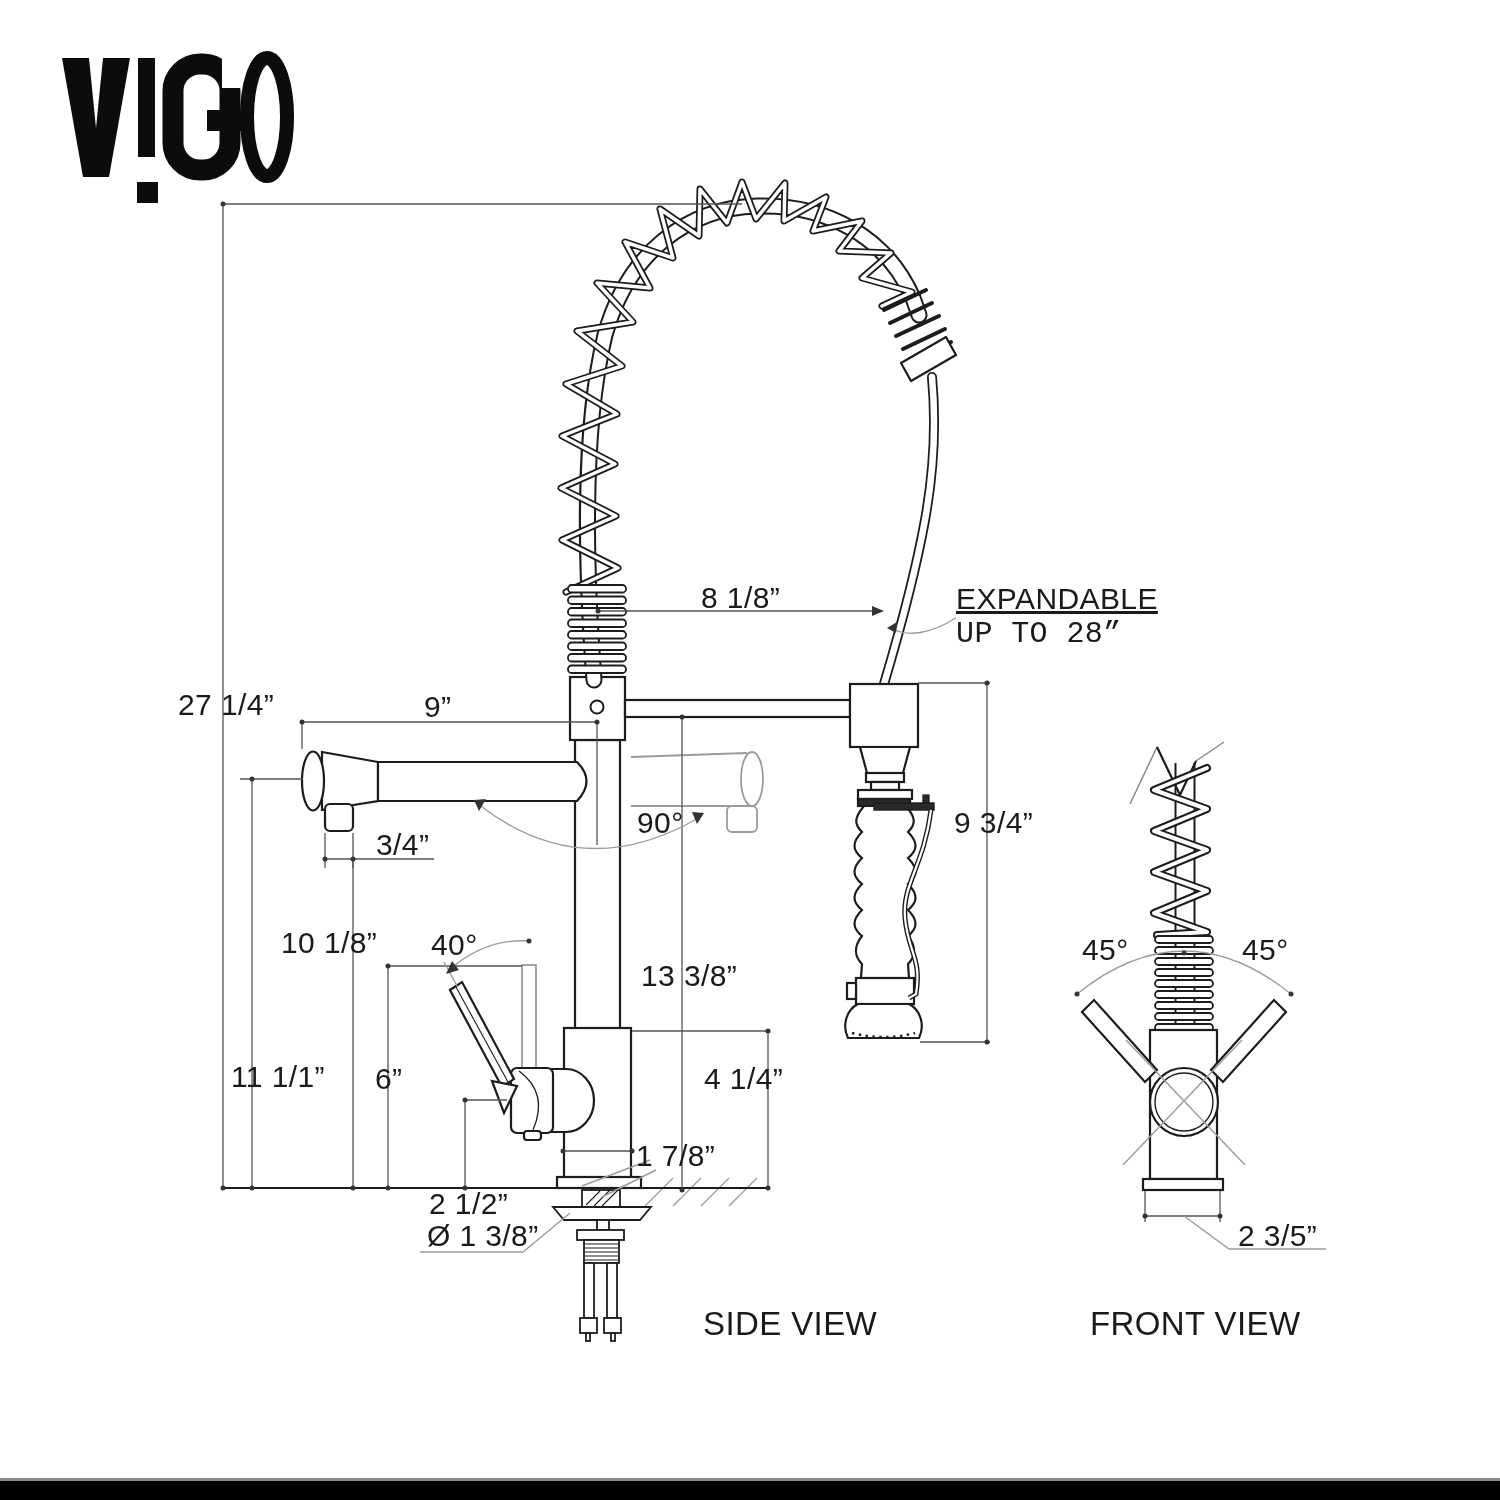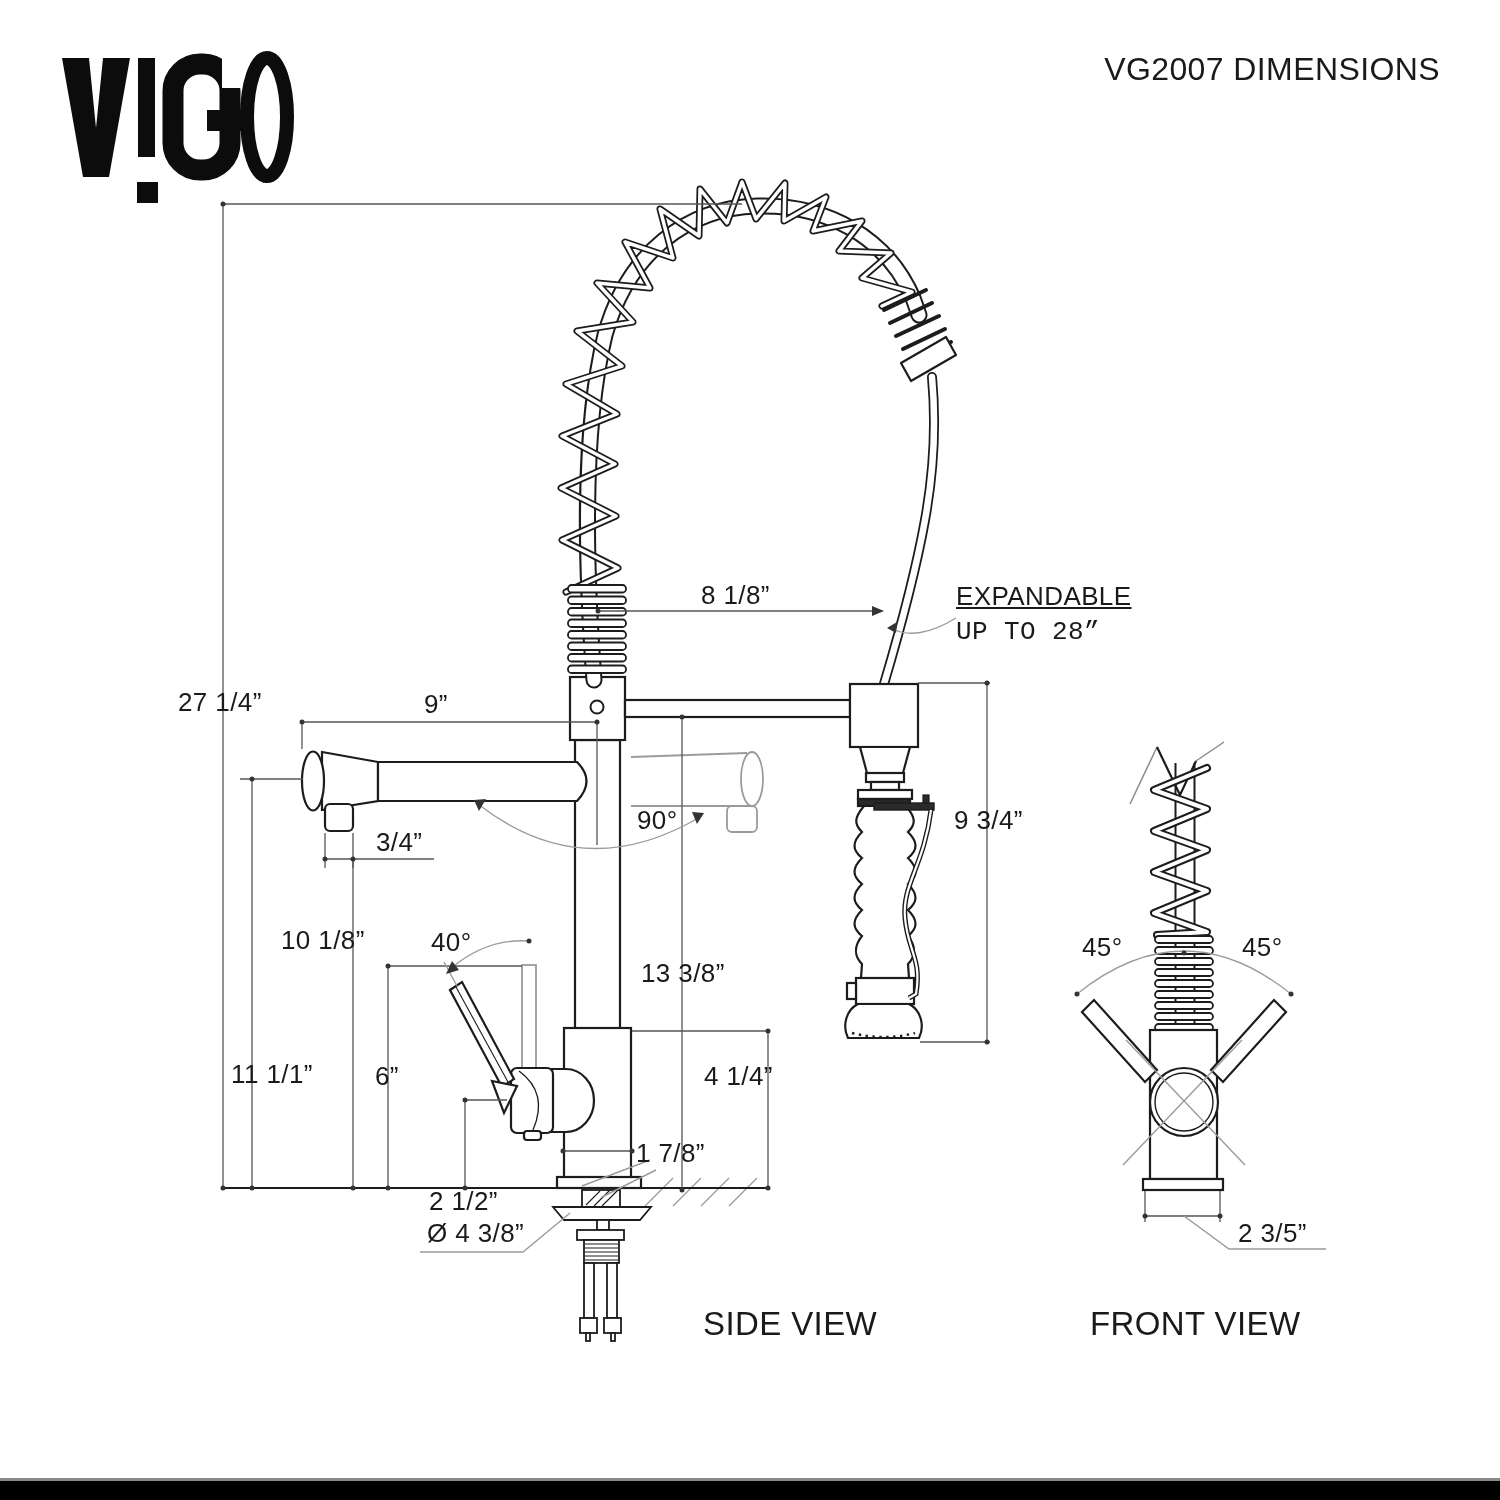--- a/index.html
+++ b/index.html
@@ -1,19 +1,19 @@
 <!DOCTYPE html>
 <html><head>
 <meta charset="utf-8">
 <style>
   html,body{margin:0;padding:0;background:#fff;}
   #stage{position:relative;width:1500px;height:1500px;background:#ffffff;overflow:hidden;
          font-family:"Liberation Sans", sans-serif;}
   #art{position:absolute;left:0;top:0;}
-  .lbl{position:absolute;font-size:26px;line-height:1.12;color:#1a1a1a;white-space:nowrap;
+  .lbl{position:absolute;font-size:30px;line-height:1.12;color:#1a1a1a;white-space:nowrap;
        font-family:"Liberation Sans", sans-serif;letter-spacing:.4px;}
   .lbl.big{font-size:33px;}
   .lbl.title{font-size:32px;width:340px;text-align:right;}
   .sr{position:absolute;width:1px;height:1px;overflow:hidden;clip:rect(0 0 0 0);white-space:nowrap;}
   .blackbar{position:absolute;left:0;top:1481px;width:1500px;height:19px;background:#000;}
   .graybar{position:absolute;left:0;top:1478px;width:1500px;height:3px;background:#8a8a8a;}
 </style>
 </head>
 <body>
 
@@ -258,39 +258,38 @@
         <circle cx="529" cy="941" r="2.5"></circle>
       <polygon points="884,611 872,606 872,616"></polygon>
       <polygon points="474,800 486,799 479,811"></polygon>
       <polygon points="704,813 692,812 697,824"></polygon>
       <polygon points="446,974 452,961 459,970"></polygon>
       <polygon points="887,628 897,622 896,633"></polygon>
     </g>
   </svg>
 
   <span class="sr">VIGO</span>
-  <div class="lbl title" style="left:1100px;top:52px;">VG2007 DIMENSIONS</div>
 
   <div class="lbl" style="left:178px;top:688px;">27 1/4”</div>
   <div class="lbl" style="left:424px;top:690px;">9”</div>
   <div class="lbl" style="left:701px;top:581px;">8 1/8”</div>
   <div class="lbl" style="left:956px;top:582px;text-decoration:underline;">EXPANDABLE</div>
   <div class="lbl" style="left:956px;top:618px;font-family:Liberation Mono, monospace;">UP TO 28”</div>
   <div class="lbl" style="left:376px;top:828px;">3/4”</div>
   <div class="lbl" style="left:637px;top:806px;">90°</div>
   <div class="lbl" style="left:954px;top:806px;">9 3/4”</div>
   <div class="lbl" style="left:281px;top:926px;">10 1/8”</div>
   <div class="lbl" style="left:431px;top:928px;">40°</div>
   <div class="lbl" style="left:641px;top:959px;text-align:right;">13 3/8”</div>
   <div class="lbl" style="left:231px;top:1060px;">11 1/1”</div>
   <div class="lbl" style="left:375px;top:1062px;">6”</div>
   <div class="lbl" style="left:704px;top:1062px;">4 1/4”</div>
   <div class="lbl" style="left:429px;top:1146px;margin-top:41px;">2 1/2”</div>
   <div class="lbl" style="left:636px;top:1139px;">1 7/8”</div>
-  <div class="lbl" style="left:427px;top:1219px;">Ø 4 3/8”</div>
+  <div class="lbl" style="left:427px;top:1219px;">Ø 1 3/8”</div>
   <div class="lbl" style="left:1082px;top:933px;">45°</div>
   <div class="lbl" style="left:1242px;top:933px;">45°</div>
   <div class="lbl" style="left:1238px;top:1219px;">2 3/5”</div>
 
   <div class="lbl big" style="left:703px;top:1306px;">SIDE VIEW</div>
   <div class="lbl big" style="left:1090px;top:1306px;">FRONT VIEW</div>
 
   <div class="graybar"></div>
   <div class="blackbar"></div>
 </div>

